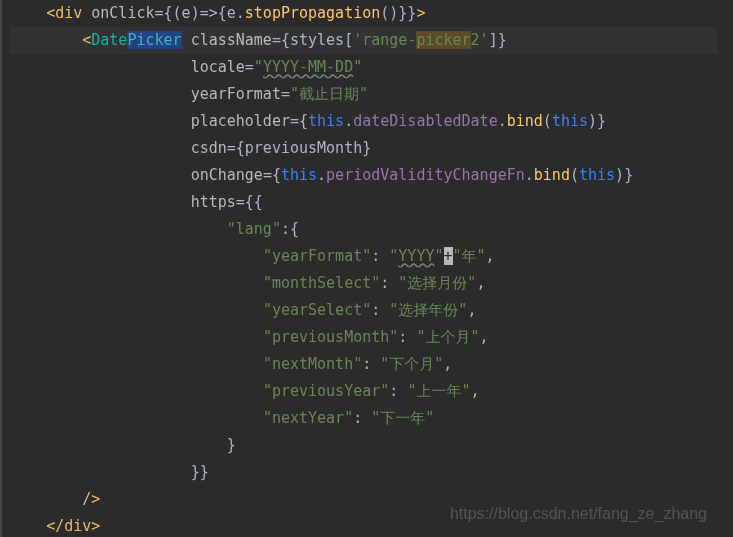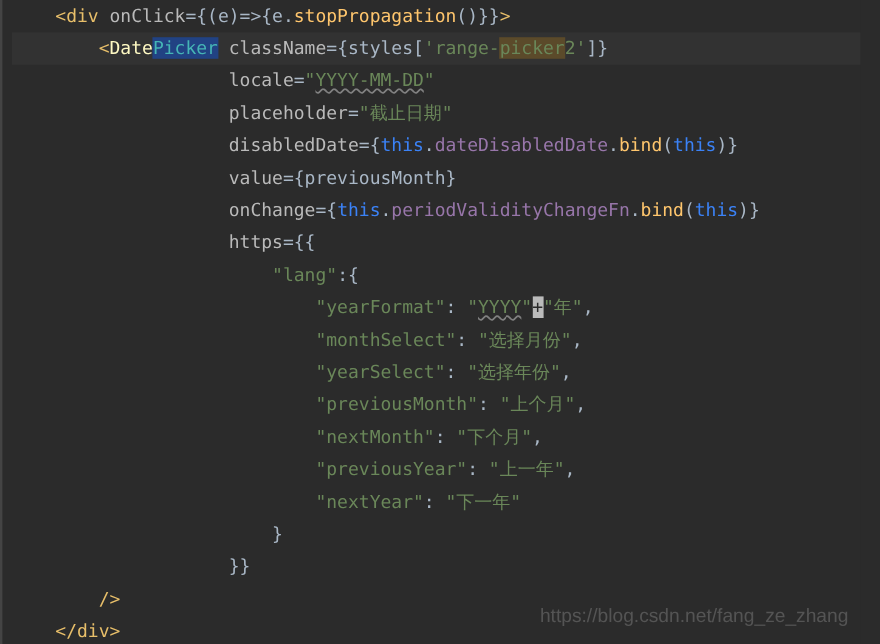--- a/index.html
+++ b/index.html
@@ -32,21 +32,21 @@
     .tag-name { color: #e8bf6a; }
     .attr-name { color: #bababa; }
     .operator { color: #a9b7c6; }
     .brace { color: #a9b7c6; }
     .paren { color: #a9b7c6; }
     .arrow { color: #a9b7c6; }
     .identifier { color: #a9b7c6; }
     .method { color: #ffc66d; }
     .string { color: #6a8759; }
     .string-green { color: #6a8759; }
-    .component-orange { color: #fef9c3; }
+    .component-orange { color: #14b8a6; }
     .component-teal { color: #45b5b5; }
     .keyword-this { color: #3b82f6; }
     .prop-purple { color: #9876aa; }
     .key-green { color: #6a8759; }
     .underline-wavy { text-decoration: underline wavy #808080; }
     .sel-blue { background: #214283; }
     .sel-brown { background: #5b4a2a; }
     .cursor-block { background: #bbbbbb; color: #2b2b2b; }
     .watermark {
       position: absolute;
@@ -63,25 +63,25 @@
 <body>
 
 <div class="editor">
 
 <div class="line"><span>    </span><span class="tag-bracket">&lt;</span><span class="tag-name">div</span><span> </span><span class="attr-name">onClick</span><span class="operator">=</span><span class="brace">{</span><span class="paren">(</span><span class="identifier">e</span><span class="paren">)</span><span class="arrow">=&gt;</span><span class="brace">{</span><span class="identifier">e</span><span>.</span><span class="method">stopPropagation</span><span>()</span><span class="brace">}}</span><span class="tag-bracket">&gt;</span></div>
 
 <div class="line highlighted-line"><span>        </span><span class="tag-bracket">&lt;</span><span class="component-orange">Date</span><span class="sel-blue component-teal">Picker</span><span> </span><span class="attr-name">className</span><span class="operator">=</span><span class="brace">{</span><span class="identifier">styles</span><span>[</span><span class="string-green">'range-</span><span class="sel-brown string-green">picker</span><span class="string-green">2'</span><span>]</span><span class="brace">}</span></div>
 
 <div class="line"><span>                    </span><span class="attr-name">locale</span><span class="operator">=</span><span class="string">"</span><span class="string underline-wavy">YYYY-MM-DD</span><span class="string">"</span></div>
 
-<div class="line"><span>                    </span><span class="attr-name">placeholder</span><span class="operator">=</span><span class="string">"截止日期"</span></div>
+<div class="line"><span>                    </span><span class="attr-name">yearFormat</span><span class="operator">=</span><span class="string">"截止日期"</span></div>
 
-<div class="line"><span>                    </span><span class="attr-name">disabledDate</span><span class="operator">=</span><span class="brace">{</span><span class="keyword-this">this</span><span>.</span><span class="prop-purple">dateDisabledDate</span><span>.</span><span class="method">bind</span><span>(</span><span class="keyword-this">this</span><span>)</span><span class="brace">}</span></div>
+<div class="line"><span>                    </span><span class="attr-name">placeholder</span><span class="operator">=</span><span class="brace">{</span><span class="keyword-this">this</span><span>.</span><span class="prop-purple">dateDisabledDate</span><span>.</span><span class="method">bind</span><span>(</span><span class="keyword-this">this</span><span>)</span><span class="brace">}</span></div>
 
-<div class="line"><span>                    </span><span class="attr-name">value</span><span class="operator">=</span><span class="brace">{</span><span class="identifier">previousMonth</span><span class="brace">}</span></div>
+<div class="line"><span>                    </span><span class="attr-name">csdn</span><span class="operator">=</span><span class="brace">{</span><span class="identifier">previousMonth</span><span class="brace">}</span></div>
 
 <div class="line"><span>                    </span><span class="attr-name">onChange</span><span class="operator">=</span><span class="brace">{</span><span class="keyword-this">this</span><span>.</span><span class="prop-purple">periodValidityChangeFn</span><span>.</span><span class="method">bind</span><span>(</span><span class="keyword-this">this</span><span>)</span><span class="brace">}</span></div>
 
 <div class="line"><span>                    </span><span class="attr-name">https</span><span class="operator">=</span><span class="brace">{{</span></div>
 
 <div class="line"><span>                        </span><span class="key-green">"lang"</span><span>:</span><span class="brace">{</span></div>
 
 <div class="line"><span>                            </span><span class="key-green">"yearFormat"</span><span>: </span><span class="string">"</span><span class="string underline-wavy">YYYY</span><span class="string">"</span><span class="cursor-block">+</span><span class="string">"年"</span><span>,</span></div>
 
 <div class="line"><span>                            </span><span class="key-green">"monthSelect"</span><span>: </span><span class="string">"选择月份"</span><span>,</span></div>

